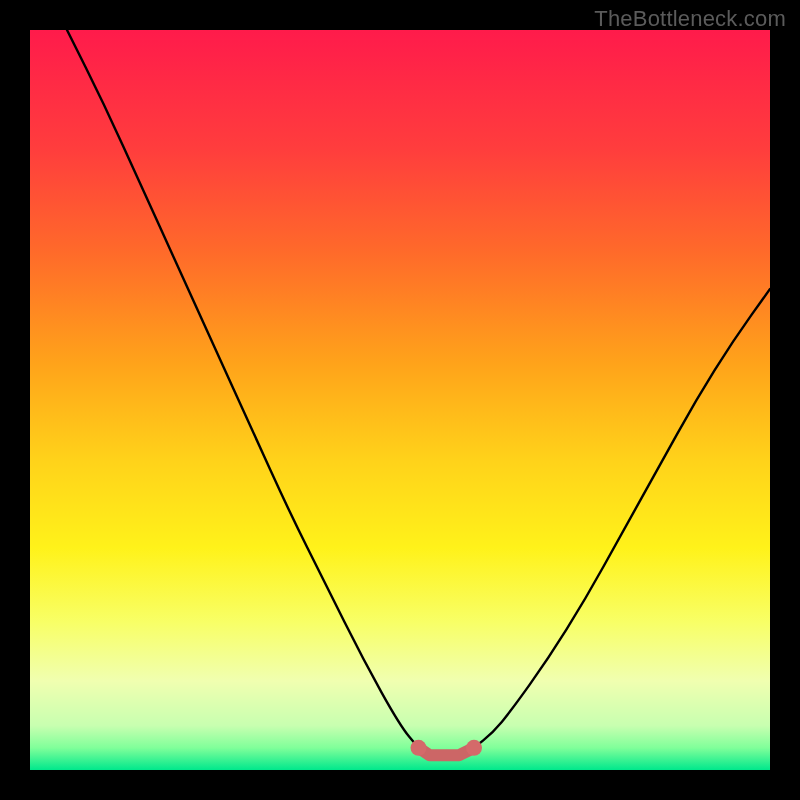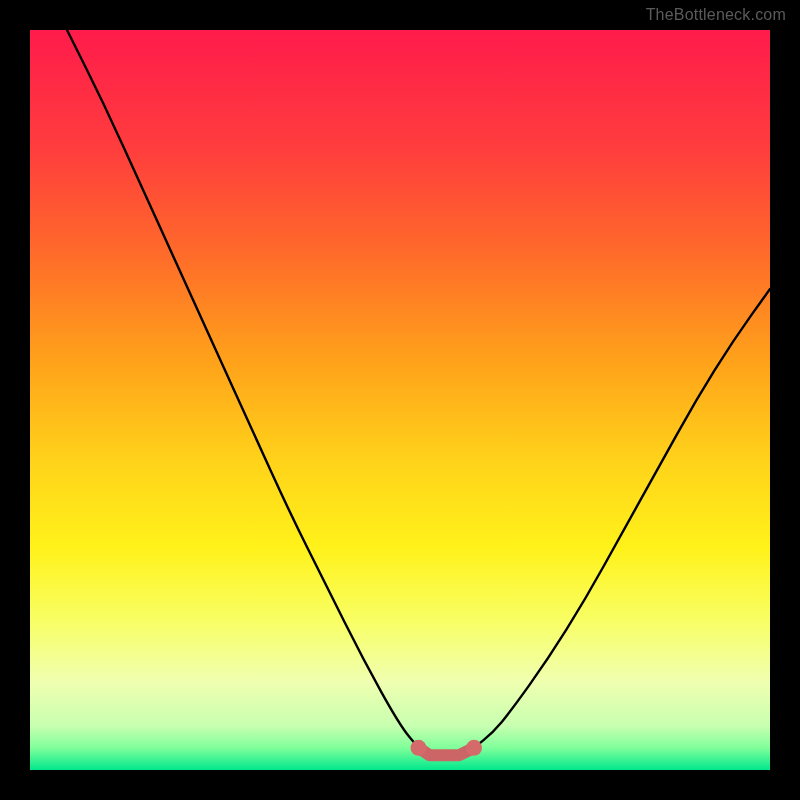--- a/index.html
+++ b/index.html
@@ -14,21 +14,21 @@
     position: relative;
     width: 800px;
     height: 800px;
     background: #000;
   }
   .watermark {
     position: absolute;
     top: 6px;
     right: 14px;
     font-family: Arial, Helvetica, sans-serif;
-    font-size: 16px;
+    font-size: 22px;
     font-weight: 500;
     color: #5b5b5b;
     z-index: 10;
     letter-spacing: 0.2px;
   }
   .plot-wrap {
     position: absolute;
     left: 30px;
     top: 30px;
     width: 740px;

